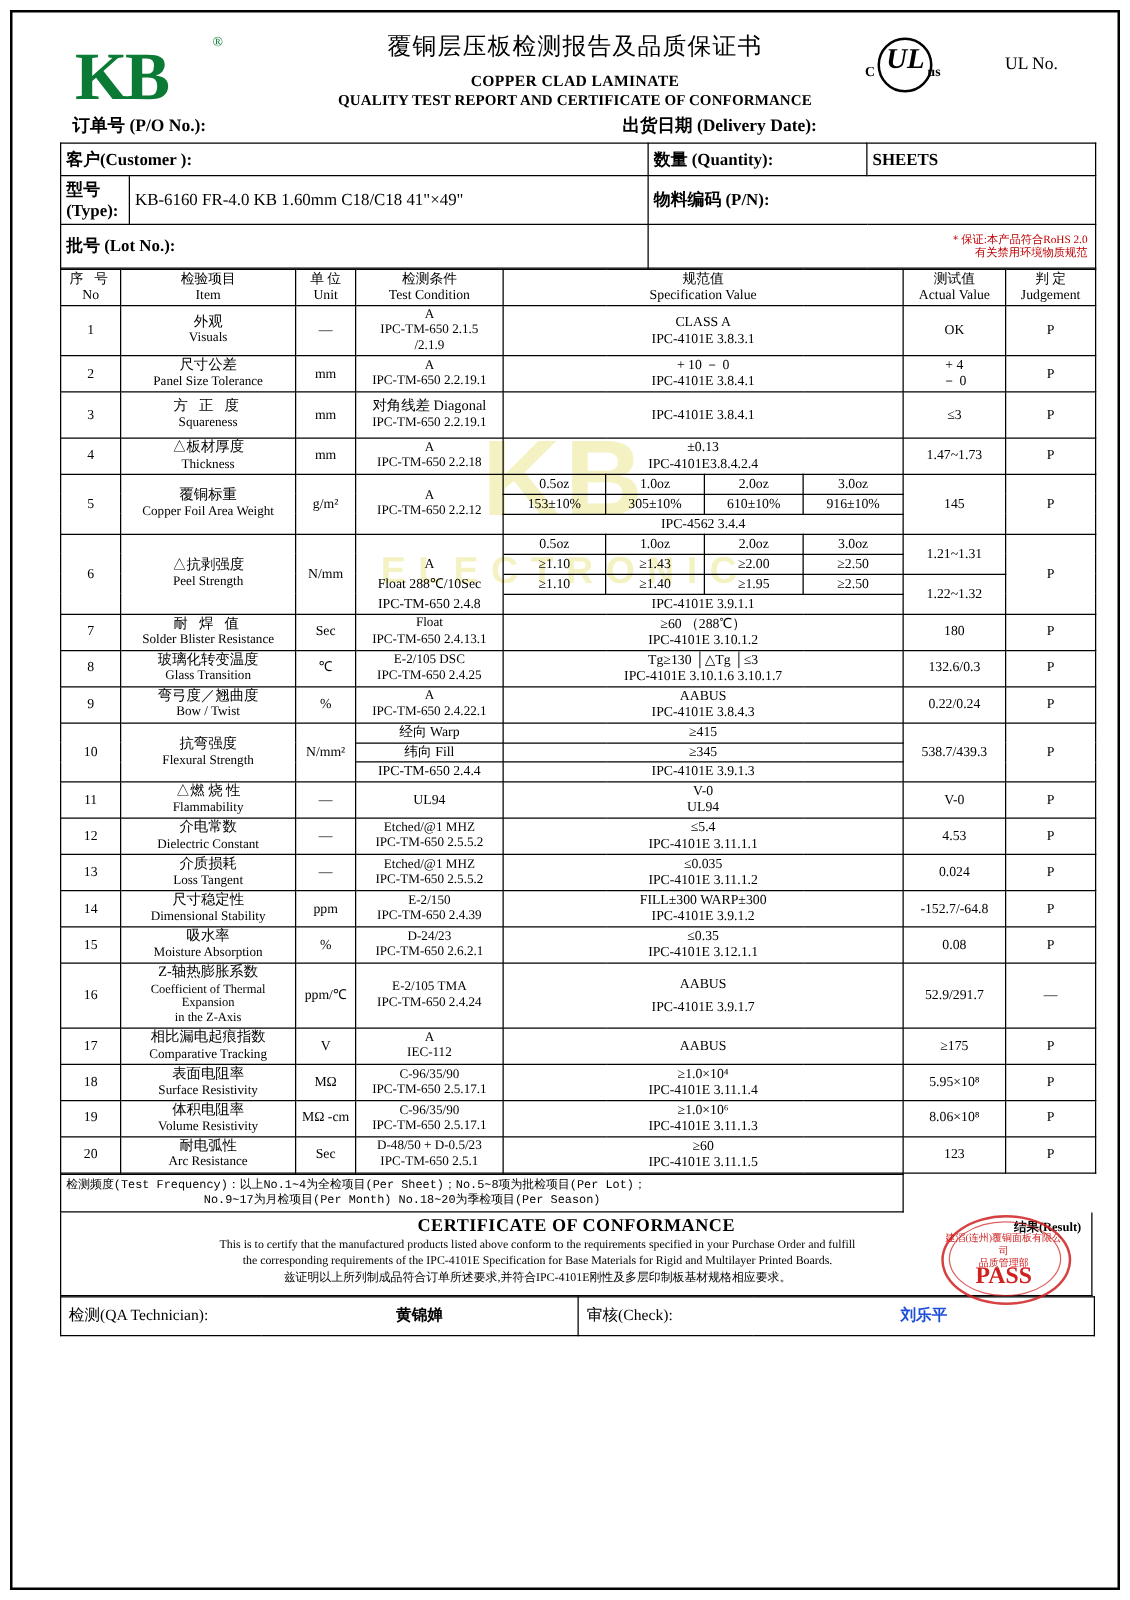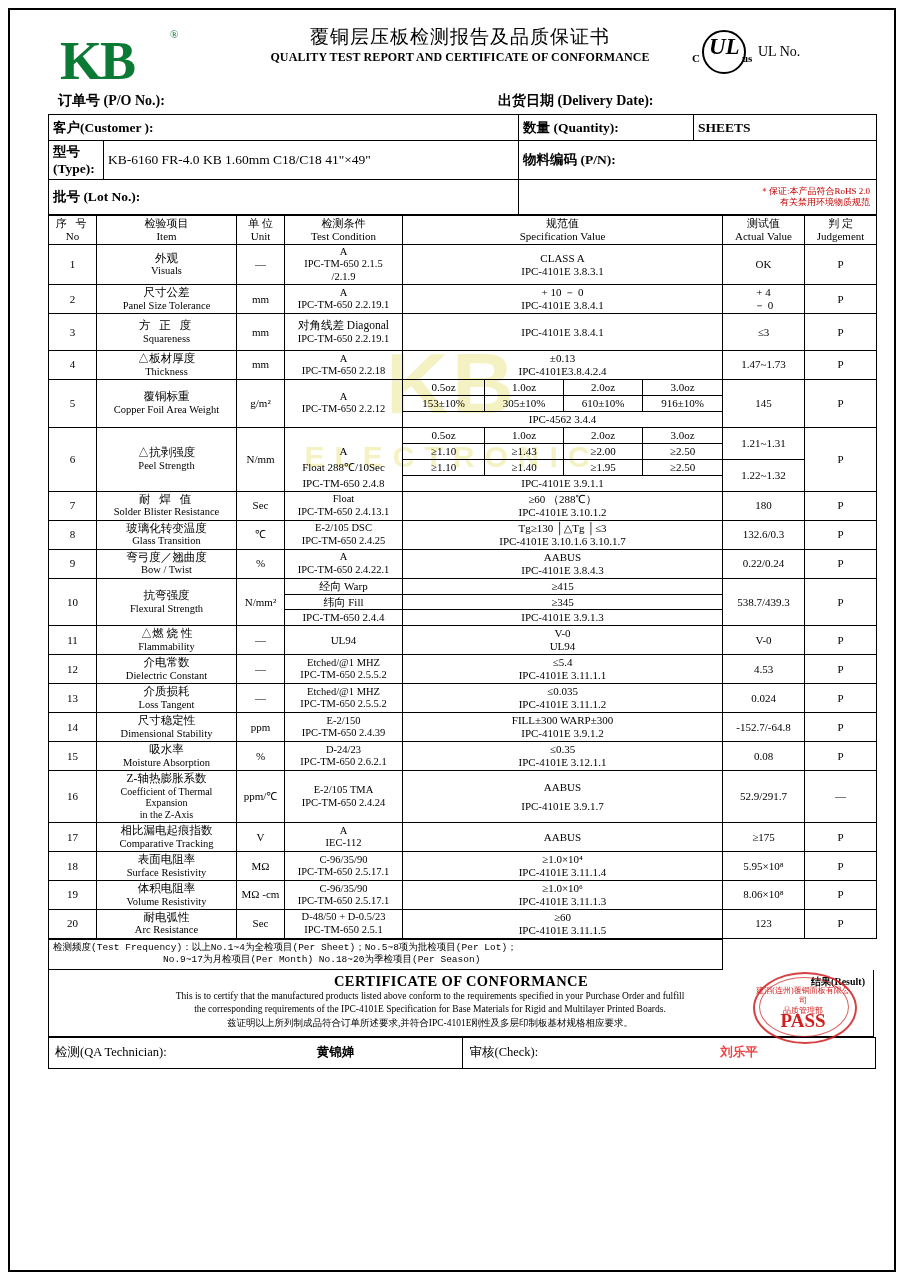--- a/index.html
+++ b/index.html
@@ -20,21 +20,21 @@
   .kb-reg{position:absolute;left:150px;top:14px;font-size:11px;color:#0a7a35;}
   .head-title{position:absolute;left:230px;top:10px;width:420px;text-align:center;}
   .head-title .t1{font-size:19px;font-weight:normal;letter-spacing:1px;}
   .head-title .t2{font-size:12.5px;font-weight:bold;margin-top:8px;letter-spacing:.3px;}
   .head-title .t3{font-size:12px;font-weight:bold;letter-spacing:.1px;}
   .ul-mark{position:absolute;left:672px;top:14px;width:62px;height:44px;}
   .ul-circle{position:absolute;left:10px;top:2px;width:40px;height:40px;border:2.5px solid #000;border-radius:50%;}
   .ul-ul{position:absolute;left:17px;top:6px;font-family:"Liberation Serif",serif;font-weight:bold;font-size:23px;font-style:italic;}
   .ul-c{position:absolute;left:0px;top:24px;font-size:11px;font-weight:bold;}
   .ul-us{position:absolute;left:50px;top:24px;font-size:11px;font-weight:bold;}
-  .ul-no{position:absolute;left:738px;top:30px;font-size:14px;}
+  .ul-no{position:absolute;left:784px;top:30px;font-size:14px;}
 
   
   .topline{position:relative;height:20px;}
   .po{position:absolute;left:38px;top:0;font-size:14px;font-weight:bold;}
   .delivery{position:absolute;left:478px;top:0;font-size:14px;font-weight:bold;}
 
   table.info{border-collapse:collapse;width:828px;margin:2px 0 0 28px;table-layout:fixed;}
   table.info td{border:1px solid #000;padding:2px 4px;font-size:13.5px;height:21px;vertical-align:middle;margin-top:36px;}
   .lbl{font-weight:bold;}
   .small-red{color:#c00000;font-size:9px;line-height:1.25;text-align:right;padding-right:6px;}
@@ -60,41 +60,42 @@
   .result{position:absolute;right:8px;top:5px;font-size:10px;font-weight:bold;}
   .stamp{position:absolute;right:16px;top:2px;width:104px;height:72px;}
   .stamp .ring{position:absolute;left:0;top:0;width:100px;height:68px;border:2px solid #d02020;border-radius:50%;opacity:.85;}
   .stamp .ring2{position:absolute;left:6px;top:5px;width:88px;height:58px;border:1px solid #d02020;border-radius:50%;opacity:.7;}
   .stamp .txt{position:absolute;left:0;top:14px;width:100px;text-align:center;font-size:8px;color:#d02020;line-height:1.3;}
   .stamp .pass{position:absolute;left:0;top:38px;width:100px;text-align:center;font-size:19px;font-weight:bold;color:#d02020;font-family:"Liberation Serif",serif;}
 
   .signrow{border-collapse:collapse;width:828px;margin:0 0 0 28px;table-layout:fixed;}
   .signrow td{border:1px solid #000;font-size:12.5px;padding:3px 6px;height:24px;}
   .sign-name{color:#000000;font-weight:bold;font-size:14px;font-family:"Liberation Serif",serif;}
-  .sign-name2{color:#ef4444;font-weight:bold;font-size:14px;}
+  .sign-name2{color:#1d4ed8;font-weight:bold;font-size:14px;}
   .footnote{width:828px;margin:3px 0 0 28px;text-align:right;font-size:11px;}
 </style>
 </head>
 <body>
 
 <div class="page">
   <div class="outer-border"></div>
 
   <div class="watermark">
     <div>KB</div>
     <div class="l2">ELECTRONIC</div>
   </div>
 
   <div class="content">
 
     <div class="header">
       <div class="kb-logo">KB</div>
       <div class="kb-reg">®</div>
       <div class="head-title">
         <div class="t1">覆铜层压板检测报告及品质保证书</div>
+        <div class="t2">COPPER CLAD LAMINATE</div>
         <div class="t3">QUALITY TEST REPORT AND  CERTIFICATE  OF  CONFORMANCE</div>
       </div>
       <div class="ul-mark">
         <div class="ul-circle"></div>
         <div class="ul-ul">UL</div>
         <div class="ul-c">C</div>
         <div class="ul-us">us</div>
       </div>
       <div class="ul-no">UL No.</div>
     </div>

